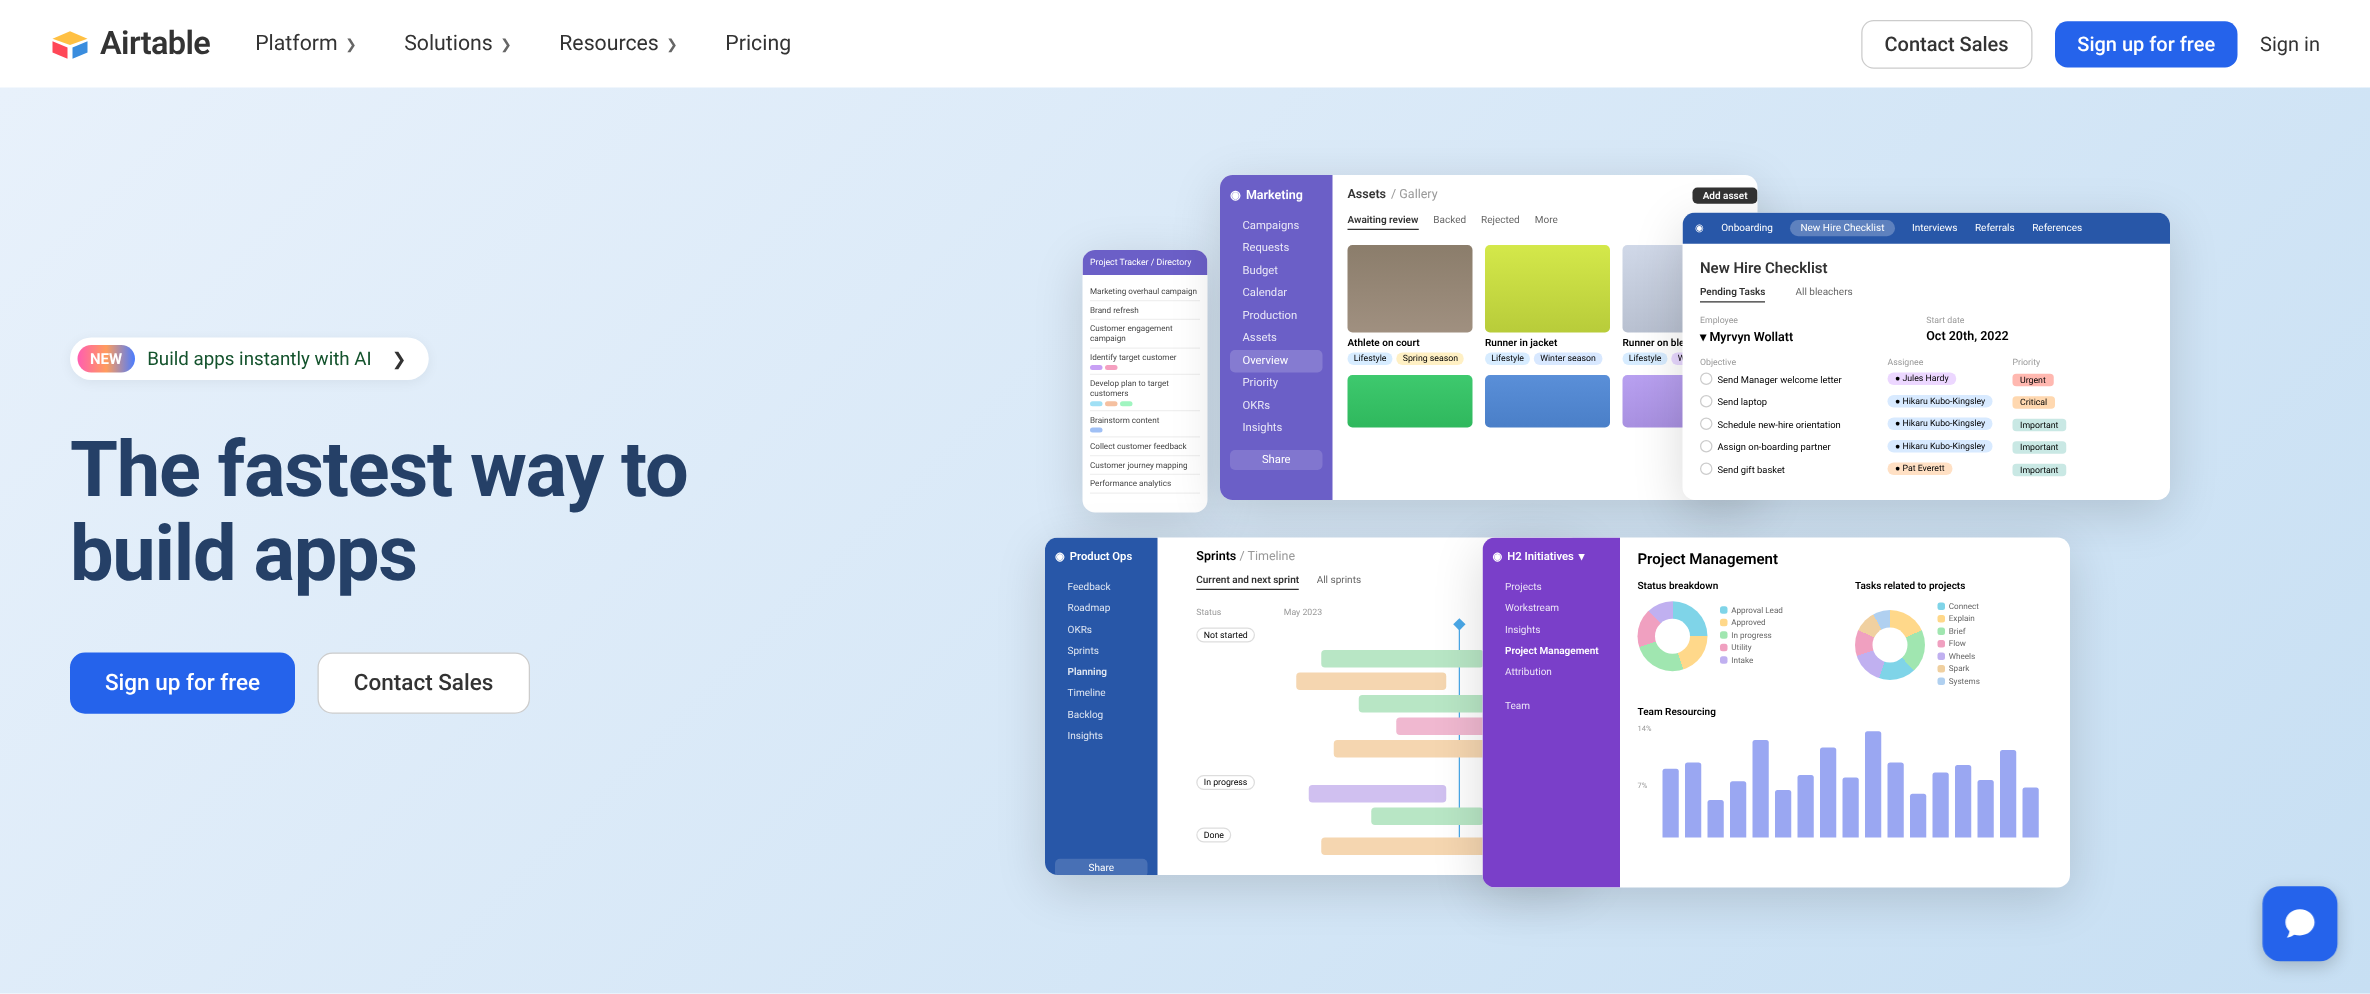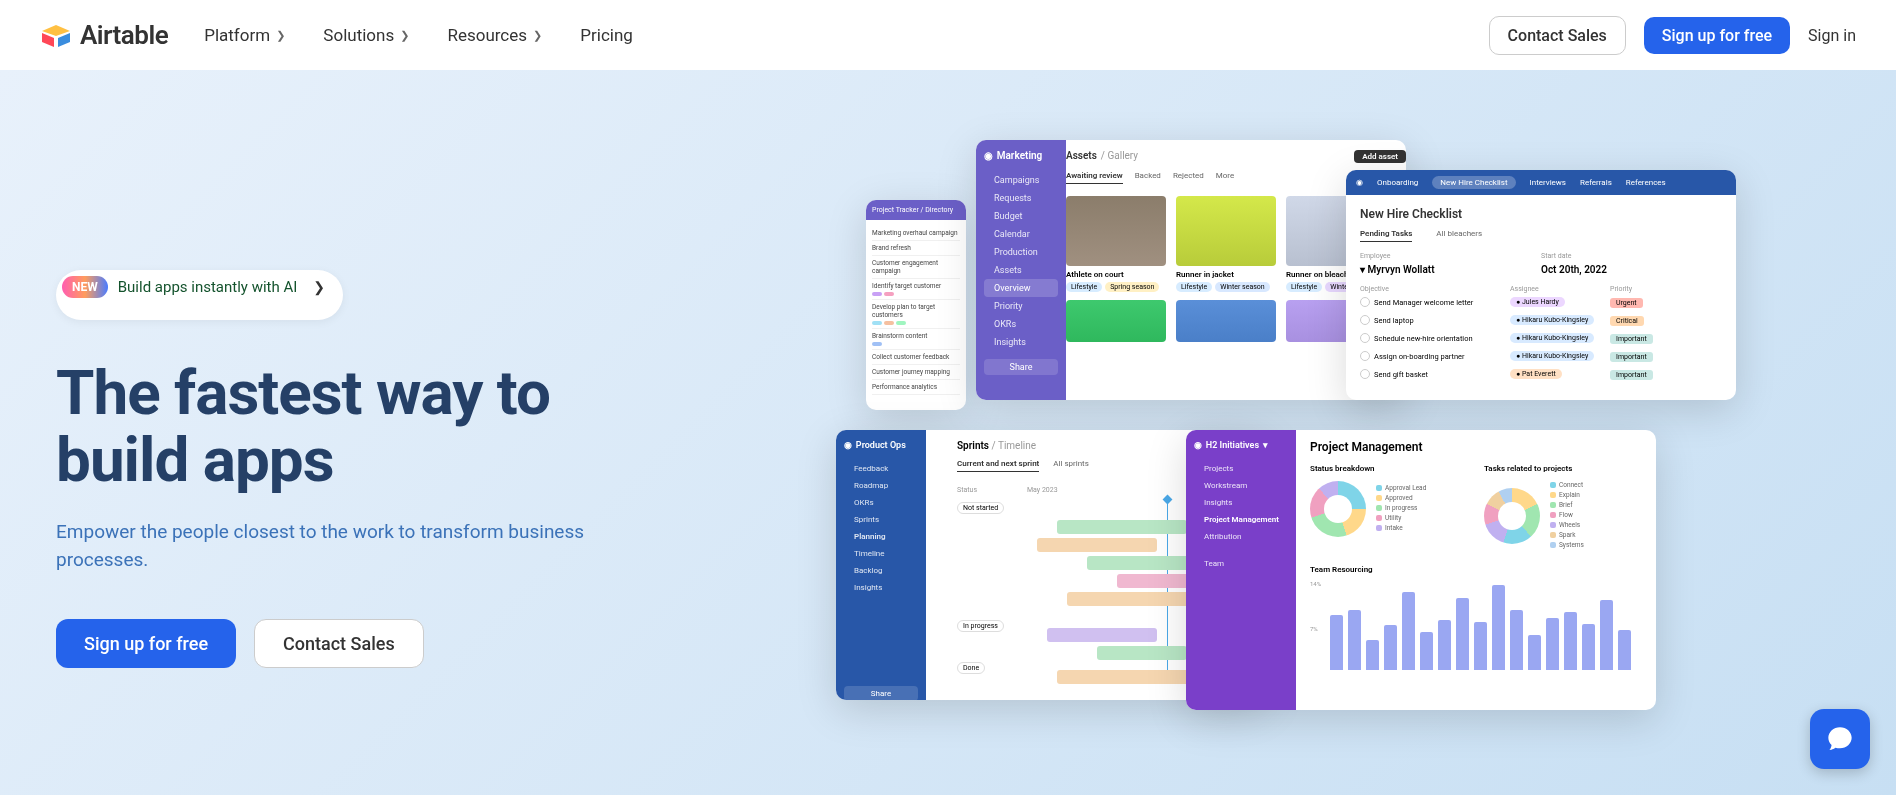--- a/index.html
+++ b/index.html
@@ -15,21 +15,21 @@
 .nav-item .chev { font-size: 11px; color: #666; }
 .header-right { margin-left: auto; display: flex; align-items: center; gap: 18px; }
 .btn { padding: 9px 18px; border-radius: 10px; font-size: 16px; font-weight: 500; cursor: pointer; border: none; }
 .btn-outline { background: #fff; border: 1.5px solid #ccc; color: #333; }
 .btn-primary { background: #2563eb; color: #fff; }
 .sign-in { font-size: 16px; color: #333; cursor: pointer; }
 
 
 .hero { background: linear-gradient(135deg, #e8f1fb 0%, #c7dff3 100%); min-height: 725px; position: relative; padding: 60px 40px 40px 56px; display: flex; }
 .hero-left { flex: 0 0 640px; padding-top: 140px; }
-.badge { display: inline-flex; align-items: center; background: #fff; border-radius: 40px; padding: 6px 18px 22px 6px; gap: 10px; box-shadow: 0 2px 10px rgba(0,0,0,0.06); cursor: pointer; }
+.badge { display: inline-flex; align-items: center; background: #fff; border-radius: 40px; padding: 6px 18px 6px 6px; gap: 10px; box-shadow: 0 2px 10px rgba(0,0,0,0.06); cursor: pointer; }
 .badge-new { background: linear-gradient(90deg, #ff5db1, #ff9c5d, #4a7cff); color: #fff; font-size: 12px; font-weight: 700; padding: 4px 10px; border-radius: 20px; }
 .badge-text { font-size: 15px; color: #14532d; }
 .badge-arrow { font-size: 14px; color: #333; margin-left: 6px; }
 .hero-title { font-size: 62px; font-weight: 700; color: #254067; line-height: 1.08; margin-top: 40px; letter-spacing: -1px; }
 .hero-sub { font-size: 19px; color: #3b72b8; margin-top: 24px; line-height: 1.5; max-width: 580px; }
 .hero-ctas { display: flex; gap: 18px; margin-top: 44px; }
 .hero-btn { padding: 13px 28px; border-radius: 12px; font-size: 18px; font-weight: 500; cursor: pointer; border: none; }
 .hero-btn-primary { background: #2563eb; color: #fff; }
 .hero-btn-outline { background: #fff; border: 1.5px solid #ccc; color: #333; }
 
@@ -38,21 +38,21 @@
 .panel { position: absolute; background: #fff; border-radius: 10px; box-shadow: 0 10px 40px rgba(0,0,0,0.15); overflow: hidden; font-size: 9px; }
 .panel-small { font-size: 8px; }
 
 
 .p-marketing { left: 200px; top: 0; width: 430px; height: 260px; display: flex; }
 .p-mkt-sidebar { width: 90px; background: #6b5fc7; color: #fff; padding: 10px 8px; }
 .p-mkt-sidebar .hdr { font-weight: 600; font-size: 10px; margin-bottom: 10px; display: flex; align-items: center; gap: 4px; }
 .p-mkt-sidebar .item { padding: 4px 0 4px 10px; opacity: 0.85; display: flex; align-items: flex-start; gap: 4px; }
 .p-mkt-sidebar .item.active { background: rgba(255,255,255,0.18); border-radius: 4px; opacity: 1; }
 .p-mkt-sidebar .share { margin-top: 8px; background: rgba(255,255,255,0.15); text-align: center; padding: 3px; border-radius: 4px; }
-.p-mkt-main { flex: 1; padding: 10px 0; }
+.p-mkt-main { flex: 1; padding: 10px 0; margin-left: 12px; }
 .p-mkt-tabs { font-size: 10px; color: #333; font-weight: 600; }
 .p-mkt-tabs .sub { color: #999; font-weight: normal; margin-left: 4px; }
 .p-mkt-add { float: right; background: #333; color: #fff; font-size: 8px; padding: 2px 8px; border-radius: 4px; }
 .p-mkt-filters { margin-top: 10px; font-size: 8px; color: #666; display: flex; gap: 12px; }
 .p-mkt-filters .active { color: #333; font-weight: 600; border-bottom: 1.5px solid #333; padding-bottom: 3px; }
 .p-mkt-cards { display: flex; gap: 10px; margin-top: 12px; }
 .p-mkt-card { width: 100px; }
 .p-mkt-img { width: 100%; height: 70px; border-radius: 4px; }
 .p-mkt-card-title { font-size: 8px; font-weight: 600; margin-top: 4px; }
 .p-mkt-tags { display: flex; gap: 3px; margin-top: 3px; flex-wrap: wrap; }
@@ -176,21 +176,20 @@
 </div>
 
 <div class="hero">
   <div class="hero-left">
     <div class="badge">
       <span class="badge-new">NEW</span>
       <span class="badge-text">Build apps instantly with AI</span>
       <span class="badge-arrow">❯</span>
     </div>
     <h1 class="hero-title">The fastest way to build apps</h1>
-    <p class="hero-sub">Empower the people closest to the work to transform business processes.</p>
     <div class="hero-ctas">
       <button class="hero-btn hero-btn-primary">Sign up for free</button>
       <button class="hero-btn hero-btn-outline">Contact Sales</button>
     </div>
   </div>
 
   <div class="collage">
 
     <div class="panel p-tracker panel-small">
       <div class="p-trk-hdr">Project Tracker / Directory</div>

